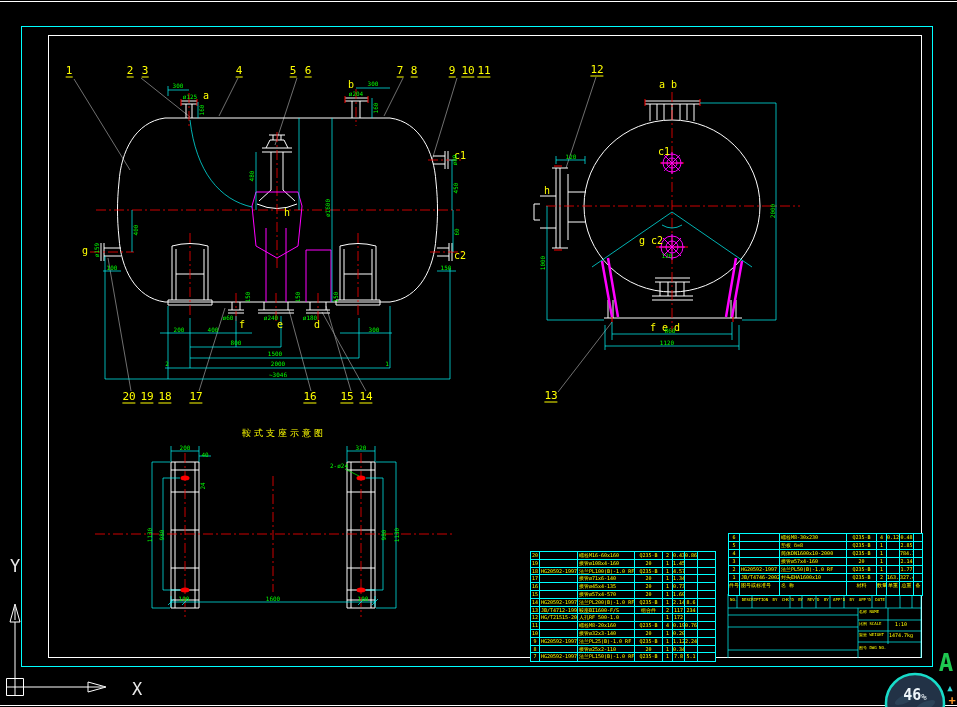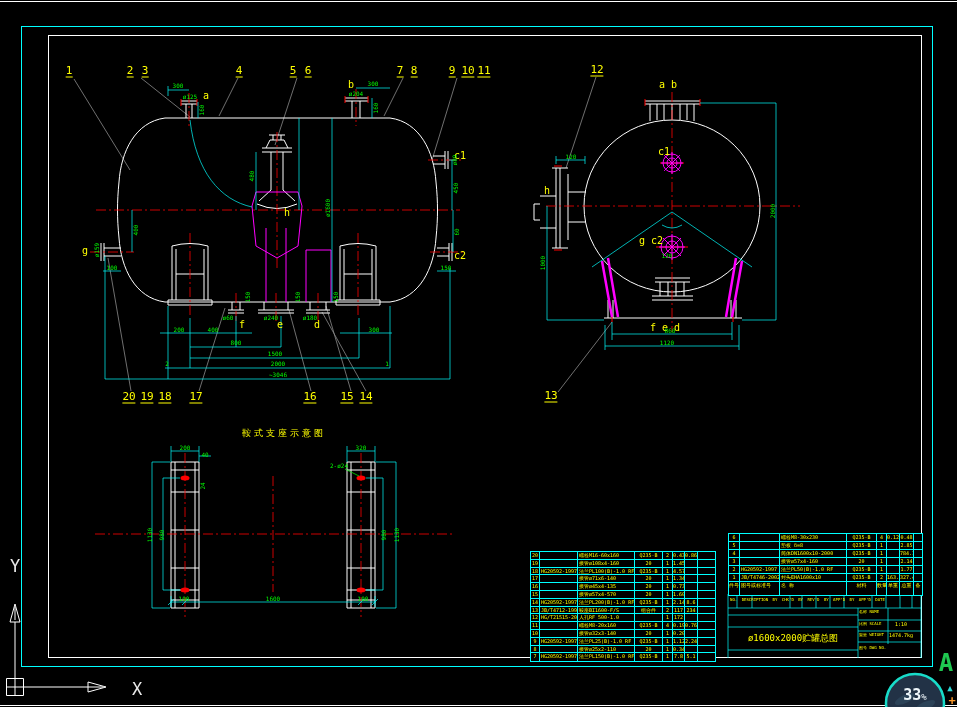--- a/index.html
+++ b/index.html
@@ -242,33 +242,32 @@
       <div class="lab cg rot" style="left: 384px; top: 535px; font-size: 6px;">980</div>
       <div class="lab cg rot" style="left: 397px; top: 535px; font-size: 6px;">1130</div>
       <div class="lab cg" style="left: 184px; top: 599px; font-size: 6px;">100</div>
       <div class="lab cg" style="left: 273px; top: 599px; font-size: 6px;">1600</div>
       <div class="lab cg" style="left: 363px; top: 599px; font-size: 6px;">100</div>
       <div class="lab cw" style="left: 137px; top: 689px; font-size: 17px;">X</div>
       <div class="lab cw" style="left: 15px; top: 566px; font-size: 17px;">Y</div>
       <div class="lab cy" style="left: 284px; top: 433px; font-size: 9px; letter-spacing: 3px;">鞍式支座示意图</div>
     </div>
 
-  <div class="tb-big">ø1600x2000贮罐总图</div>
   <div class="rev-strip">NO. DESCRIPTION BY CHK'D BY REV'D BY APP'D BY APP'D DATE</div>
   <div class="tb-lab" style="left:859px;top:610px;">名称 NAME</div>
   <div class="tb-val" style="left:889px;top:610px;"></div>
   <div class="tb-lab" style="left:859px;top:622px;">比例 SCALE</div>
   <div class="tb-val" style="left:895px;top:622px;">1:10</div>
   <div class="tb-lab" style="left:859px;top:633px;">重量 WEIGHT</div>
   <div class="tb-val" style="left:889px;top:633px;">1474.7kg</div>
   <div class="tb-lab" style="left:859px;top:646px;">图号 DWG NO.</div>
   <div class="tb-val" style="left:895px;top:646px;"></div>
 
   <div class="zoom-bubble">
-    <span class="big">33</span><span class="small">%</span>
+    <span class="big">46</span><span class="small">%</span>
   </div>
   <div class="layout-a">A</div>
   <div class="edge-up">▲</div>
   <div class="edge-plus">+</div>
 
 <div class="bom" style="left: 530px; top: 551px;">
       <div class="bomrow" style="height: 7.8px;">
         <div class="bomcell" style="width: 9px;">20</div>
         <div class="bomcell left" style="width: 38px;"></div>
         <div class="bomcell left" style="width: 57px;">螺栓M16-60x160</div>

